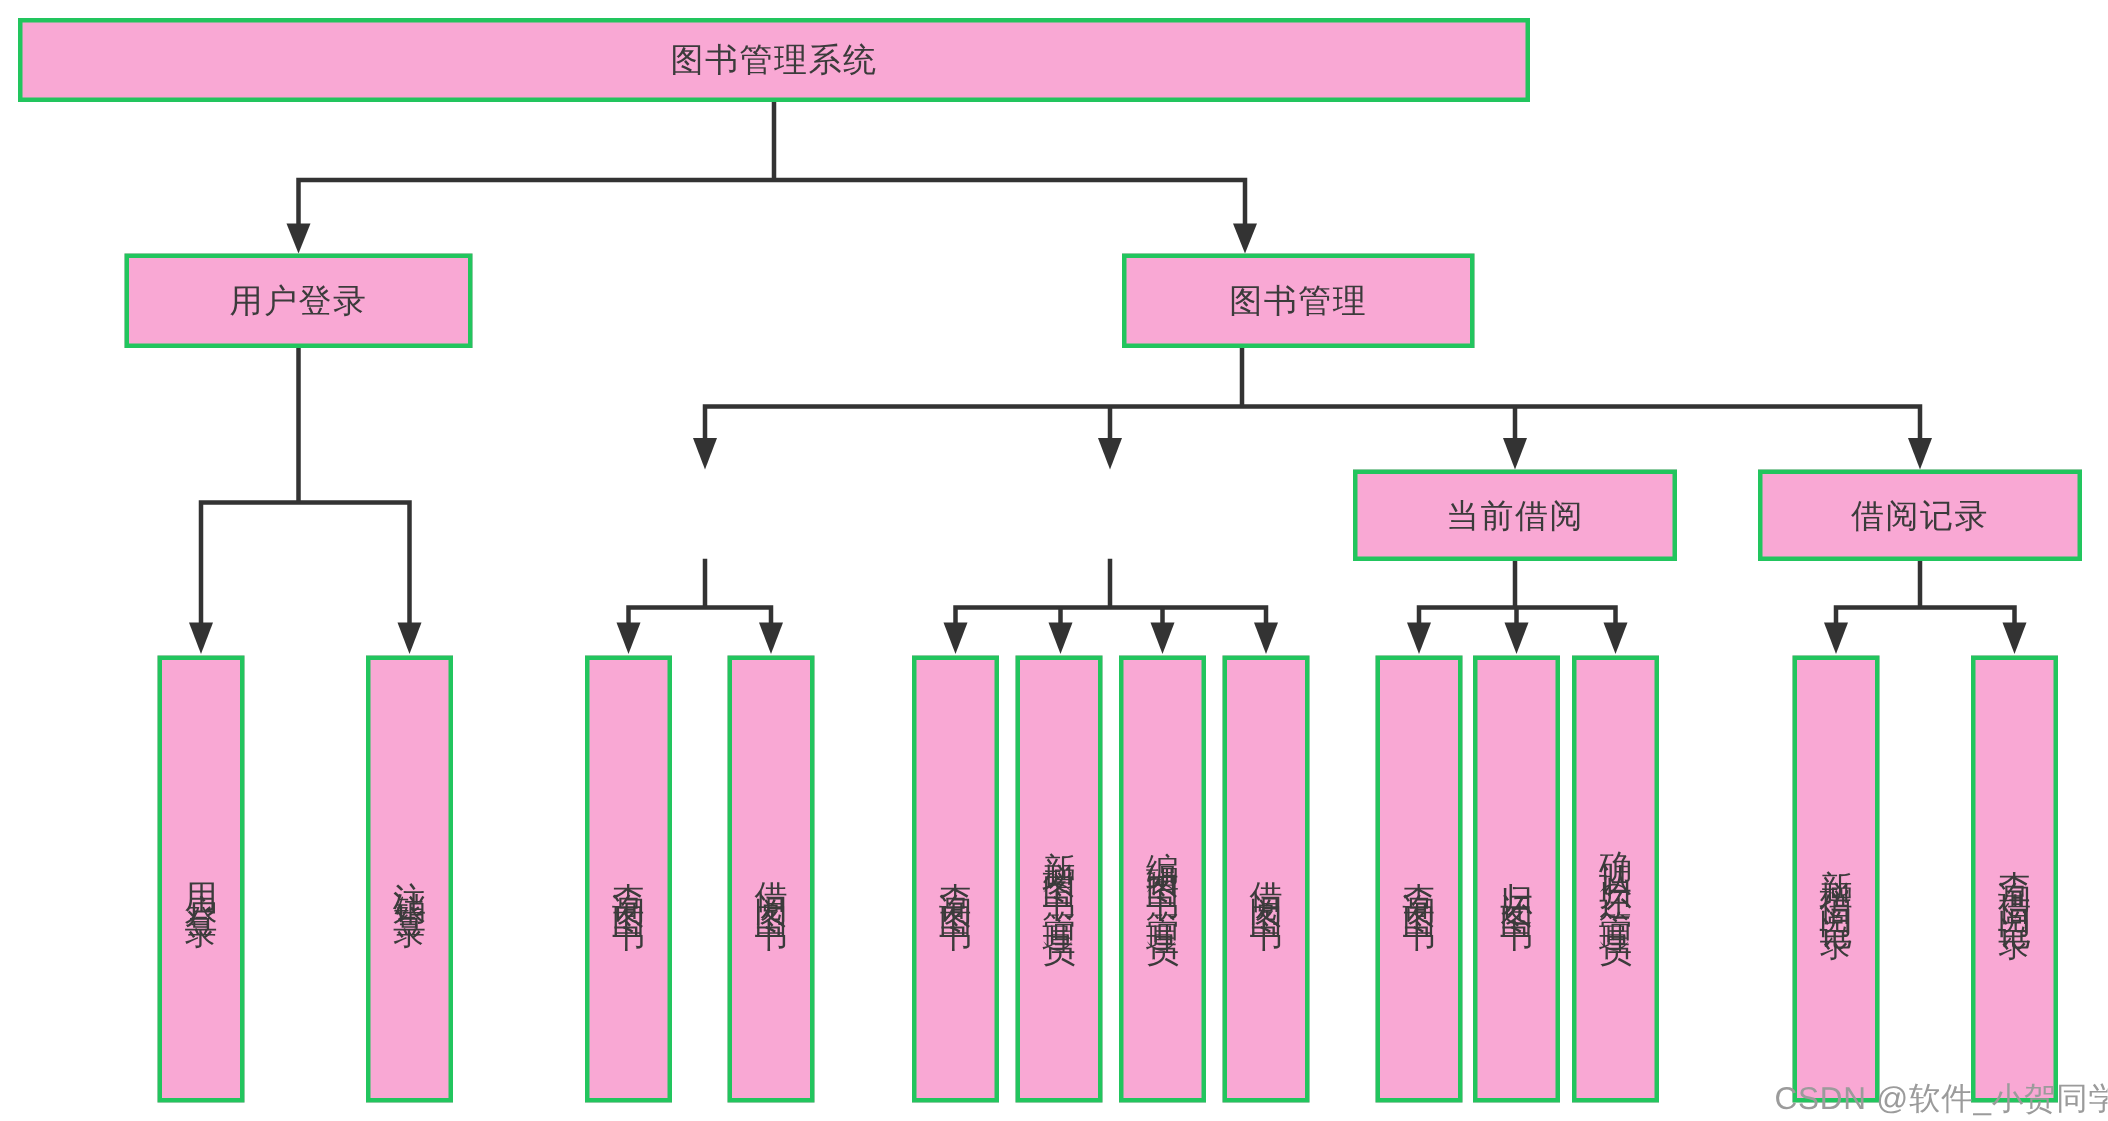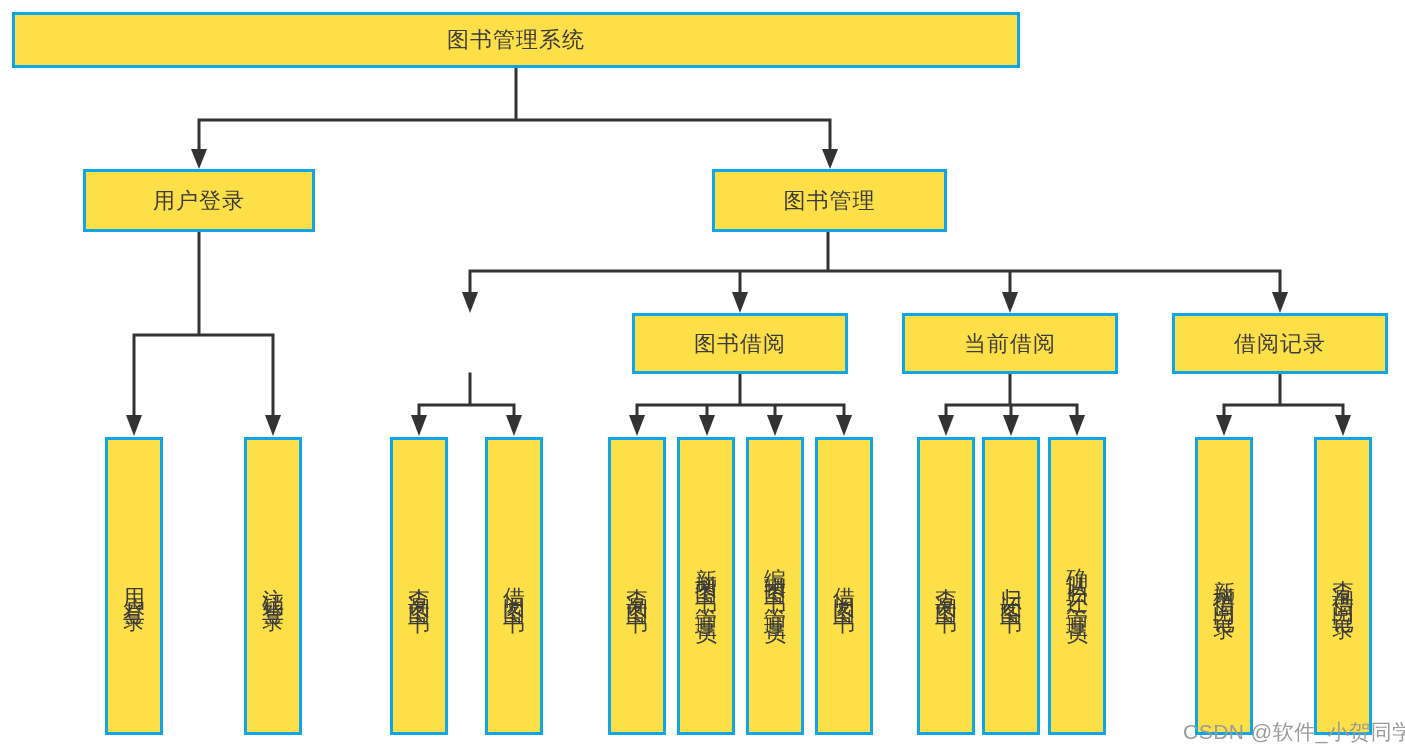--- a/index.html
+++ b/index.html
@@ -11,22 +11,22 @@
   .canvas {
     position: relative;
     width: 1405px; height: 747px;
     background: #ffffff;
   }
   .connectors {
     position: absolute; left: 0; top: 0; z-index: 1;
   }
   .node {
     position: absolute;
-    background: #fde047;
-    border: 3px solid #0ea5e9;
+    background: #f9a8d4;
+    border: 3px solid #22c55e;
     color: #3b3b3b;
     display: flex;
     align-items: center;
     justify-content: center;
     z-index: 2;
   }
   .node-h {
     font-size: 22px;
     letter-spacing: 1px;
     height: 61px;
@@ -93,23 +93,22 @@
       <polygon points="1003,415 1019,415 1011,436"></polygon>
       <polygon points="1069,415 1085,415 1077,436"></polygon>
       <polygon points="1216,415 1232,415 1224,436"></polygon>
       <polygon points="1335,415 1351,415 1343,436"></polygon>
     </g>
   </svg>
 
   <div class="node node-h node-root">图书管理系统</div>
 
   <div class="node node-h" style="left:83px; top:169px; width:232px; height:63px;">用户登录</div>
-  <div class="node node-h" style="left:712px; top:169px; width:235px; height:63px;">图书管理</div>
+  <div class="node node-h" style="left:748px; top:169px; width:235px; height:63px;">图书管理</div>
 
-  <div class="node node-h" style="left:632px; top:313px; width:216px;">图书借阅</div>
   <div class="node node-h" style="left:902px; top:313px; width:216px;">当前借阅</div>
   <div class="node node-h" style="left:1172px; top:313px; width:216px;">借阅记录</div>
 
   <div class="node node-v" style="left:105px;">用户登录</div>
   <div class="node node-v" style="left:244px;">注销登录</div>
 
   <div class="node node-v" style="left:390px;">查询图书</div>
   <div class="node node-v" style="left:485px;">借阅图书</div>
 
   <div class="node node-v" style="left:608px;">查询图书</div>

